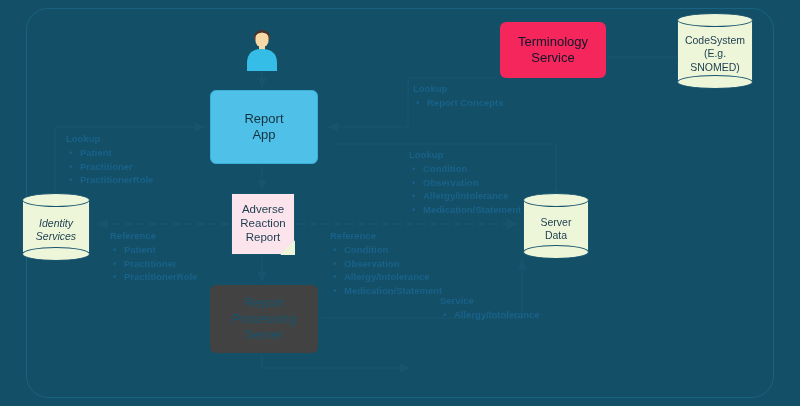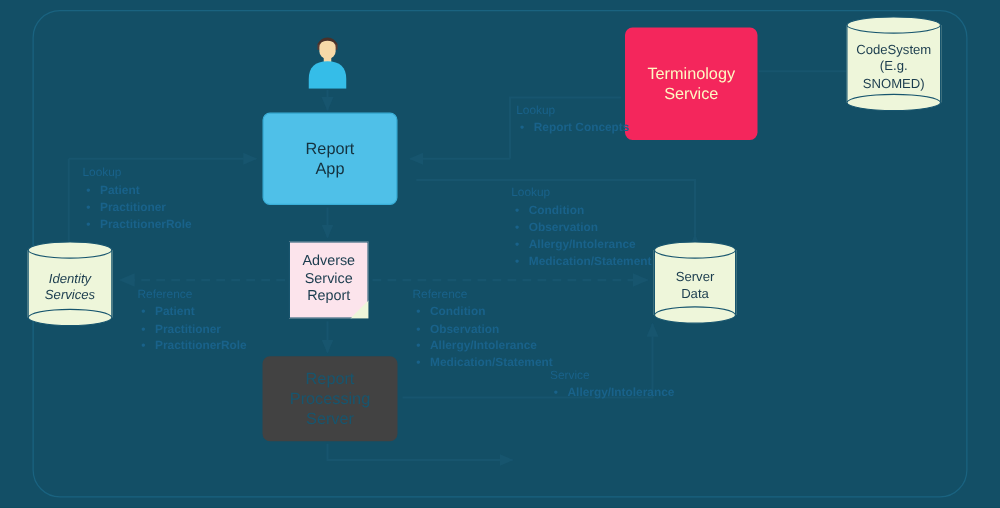--- a/index.html
+++ b/index.html
@@ -39,23 +39,23 @@
     white-space: pre-line;
   }
   .node-app {
     left: 210px; top: 90px; width: 108px; height: 74px;
     background: #4fc0e8;
     color: #15323f;
     font-size: 13px;
     border: 1px solid #3aafd8;
   }
   .node-term {
-    left: 500px; top: 22px; width: 106px; height: 90px;
+    left: 500px; top: 22px; width: 106px; height: 56px;
     background: #f4265c;
-    color: #fef9c3;
+    color: #0f172a;
     font-size: 13px;
   }
   .node-server {
     left: 210px; top: 285px; width: 108px; height: 68px;
     background: #424242;
     color: #17556e;
     font-size: 13px;
   }
   
   .doc {
@@ -142,21 +142,21 @@
   .actor { position: absolute; left: 243px; top: 25px; width: 38px; height: 46px; }
 
   
   .label {
     position: absolute;
     color: #19628a;
     font-size: 9.5px;
     line-height: 1.45;
     white-space: nowrap;
   }
-  .label .lbl-head { font-weight: normal; display: block; }
+  .label .lbl-head { font-weight: bold; display: block; }
   .label ul { margin: 0; padding: 0 0 0 14px; list-style: none; }
   .label li { position: relative; font-weight: bold; }
   .label li::before {
     content: "\2022";
     position: absolute;
     left: -11px;
     color: #19628a;
   }
   .lbl-lookup-identity { left: 66px;  top: 132px; }
   .lbl-lookup-coded    { left: 413px; top: 82px;  }
@@ -240,21 +240,21 @@
   <div class="node node-server">
     <span>Report
 Processing
 Server</span>
   </div>
 
   <div class="doc">
     <div class="doc-body"></div>
     <div class="doc-fold"></div>
     <div class="doc-text">Adverse
-Service
+Reaction
 Report</div>
   </div>
 
   <div class="cyl cyl-identity">
     <div class="cyl-body"></div>
     <div class="cyl-bottom"></div>
     <div class="cyl-top"></div>
     <div class="cyl-text">Identity
 Services</div>
   </div>

